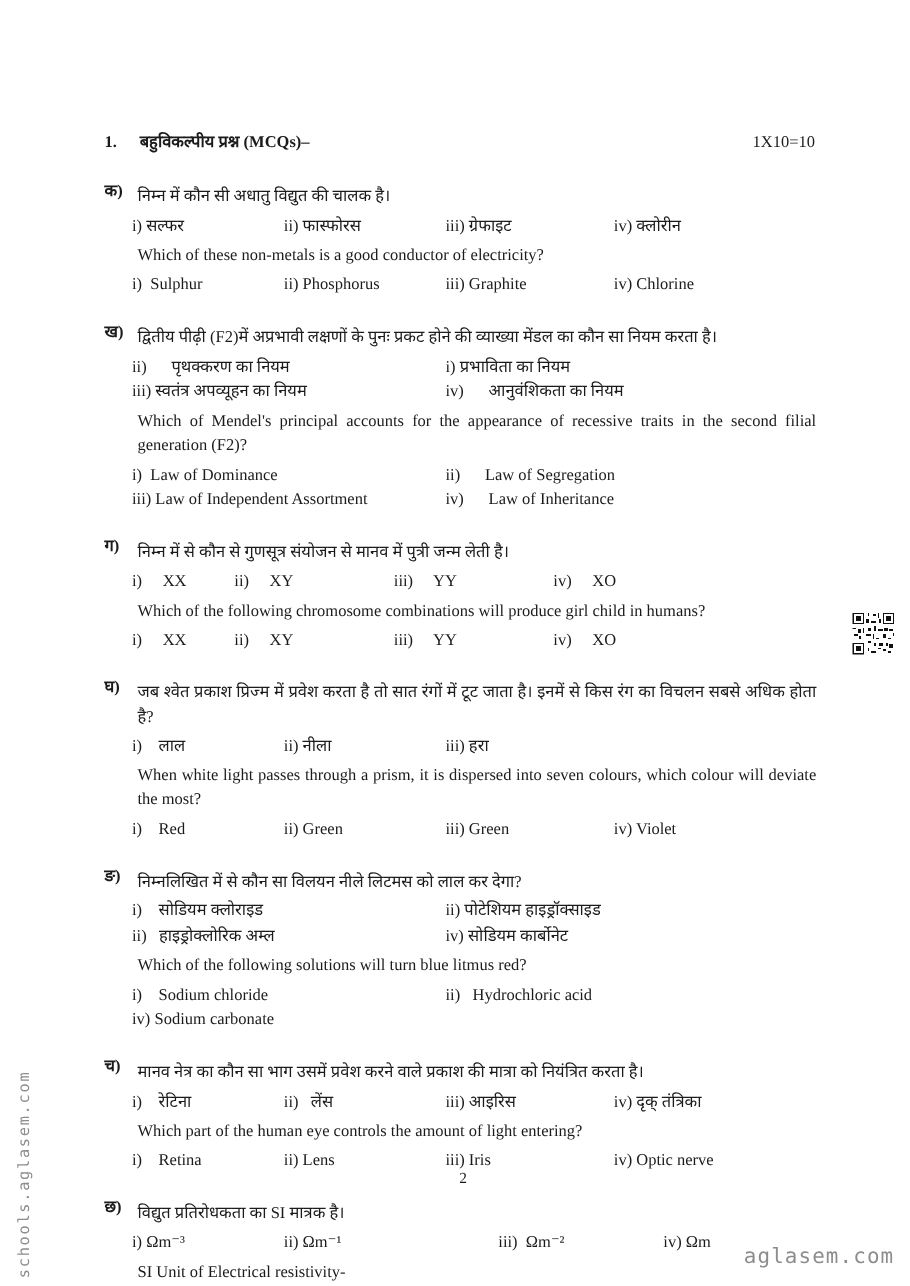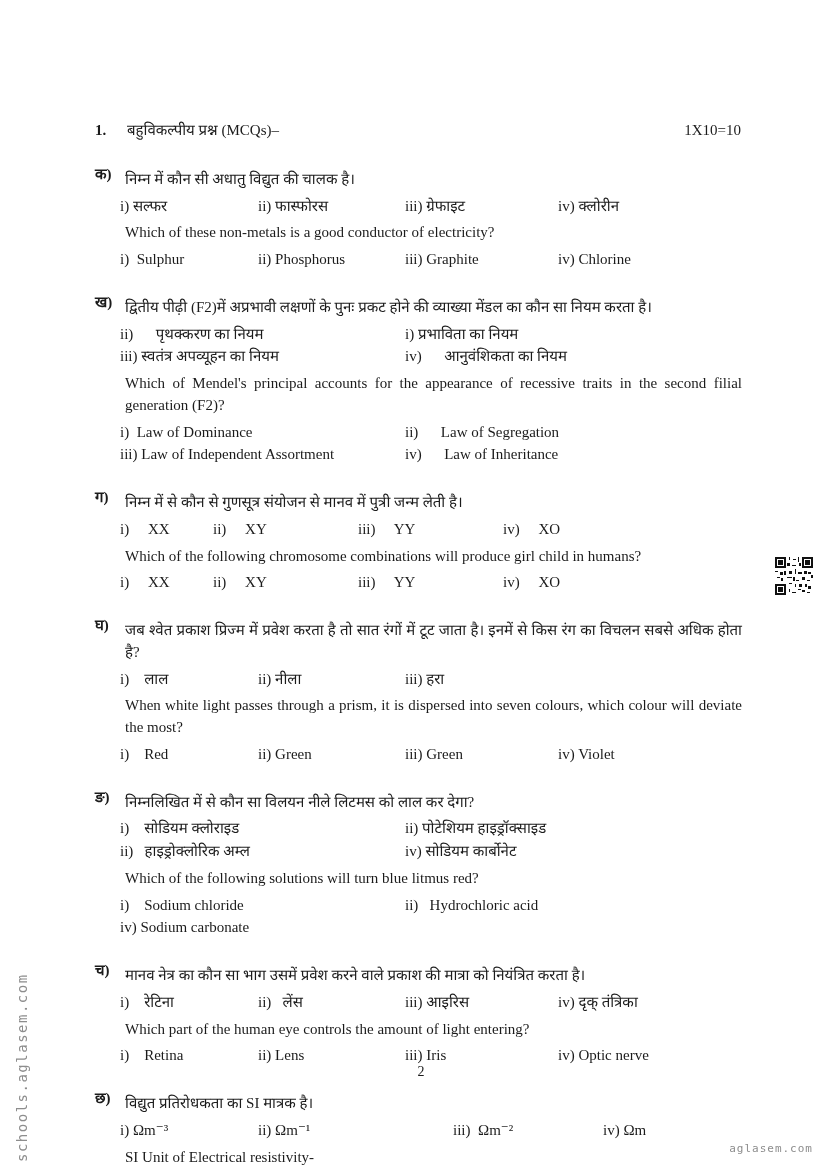--- a/index.html
+++ b/index.html
@@ -6,21 +6,21 @@
   body {
     width:827px; height:1169px; position:relative; overflow:hidden;
     background:#ffffff; color:#1b1b1b;
     font-family:"Liberation Serif","DejaVu Serif",serif;
     font-size:15px; line-height:1.45;
   }
   .content { position:absolute; left:95px; top:120px; width:652px; }
 
   .header-row { display:flex; align-items:baseline; margin-bottom:22px; }
   .qno { width:32px; font-weight:bold; }
-  .qtitle { font-weight:normal; flex:1; }
+  .qtitle { font-weight:bold; flex:1; }
   .marks { margin-right:6px; }
 
   .q { display:flex; margin-bottom:18px; }
   .q-label { width:25px; flex-shrink:0; font-weight:bold; }
   .q-content { flex:1; min-width:0; }
   .hq, .eq { margin:5px; text-align:justify; }
   .opts { display:grid; margin:2px 0 3px; row-gap:1px; }
   .cols-4a { grid-template-columns:138px 147px 153px 1fr; }
   .cols-4b { grid-template-columns:138px 195px 150px 1fr; }
   .cols-2  { grid-template-columns:285px 1fr; }
@@ -31,21 +31,21 @@
 
   .side-watermark {
     position:absolute; left:12px; top:1162px;
     transform-origin:0 0; transform:rotate(-90deg);
     font-family:"DejaVu Sans Mono","Liberation Mono",monospace;
     font-size:14px; letter-spacing:1.5px; color:#8d8d8d; white-space:nowrap;
   }
   .br-watermark {
     position:absolute; right:14px; bottom:12px;
     font-family:"DejaVu Sans Mono","Liberation Mono",monospace;
-    font-size:11px; letter-spacing:1px; color:#8d8d8d;
+    font-size:19px; letter-spacing:1px; color:#8d8d8d;
   }
   .qr { position:absolute; left:775px; top:557px; width:38px; height:38px; }
 </style>
 </head>
 <body>
 
 <div class="content">
 
   <div class="header-row">
     <span class="qno">1.</span>

